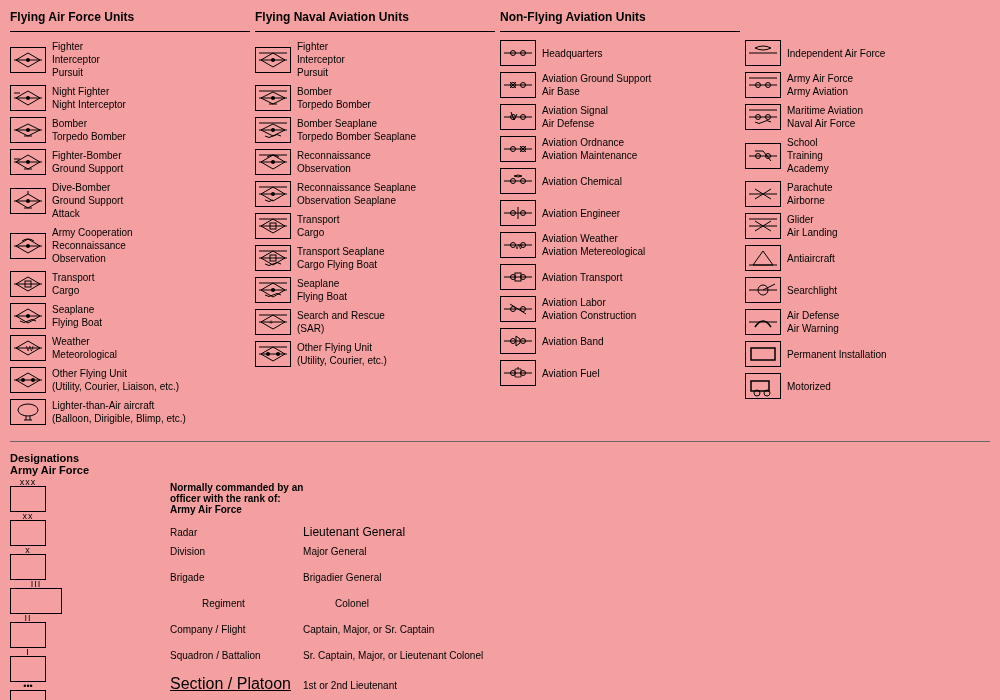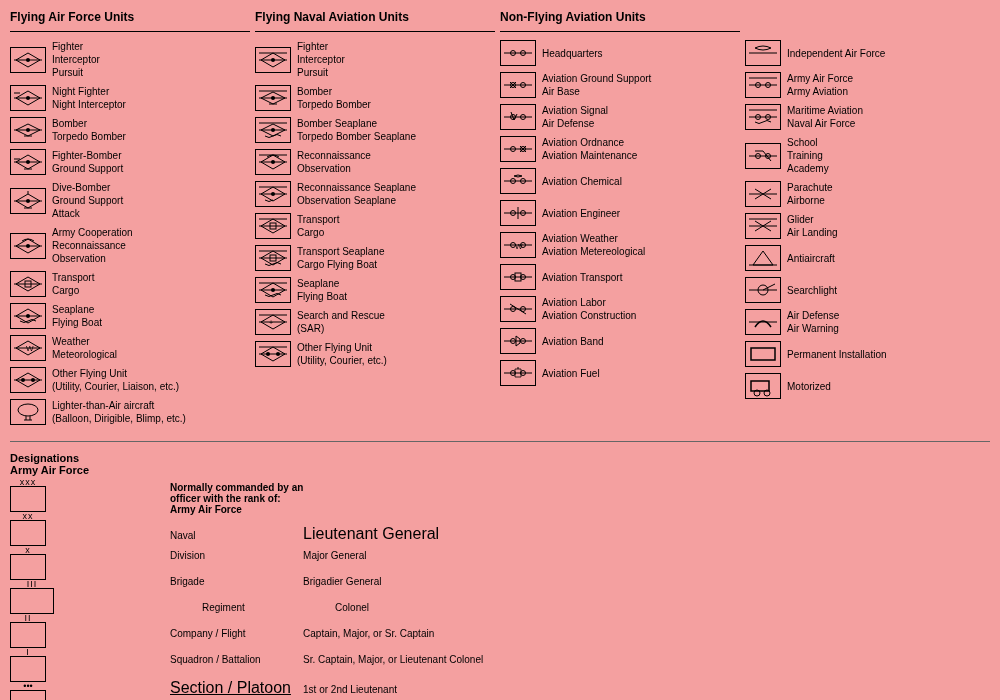--- a/index.html
+++ b/index.html
@@ -643,21 +643,21 @@
         </div>
       </div>
 
       <div class="desig-row" style="margin-top:8px;">
         <div class="desig-box" style="width:36px;height:26px;border:1.5px solid #000;margin-right:0;flex-shrink:0;position:relative;">
           <span style="position:absolute;top:-10px;left:50%;transform:translateX(-50%);font-size:9px;letter-spacing:1px;">x</span>
         </div>
       </div>
 
       <div class="desig-row" style="margin-top:8px;">
-        <div class="desig-box" style="width:44px;height:26px;border:1.5px solid #000;margin-right:0;flex-shrink:0;position:relative;">
+        <div class="desig-box" style="width:52px;height:26px;border:1.5px solid #000;margin-right:0;flex-shrink:0;position:relative;">
           <span style="position:absolute;top:-10px;left:50%;transform:translateX(-50%);font-size:9px;letter-spacing:1px;">III</span>
         </div>
       </div>
 
       <div class="desig-row" style="margin-top:8px;">
         <div class="desig-box" style="width:36px;height:26px;border:1.5px solid #000;margin-right:0;flex-shrink:0;position:relative;">
           <span style="position:absolute;top:-10px;left:50%;transform:translateX(-50%);font-size:9px;letter-spacing:1px;">II</span>
         </div>
       </div>
 
@@ -671,22 +671,22 @@
         <div class="desig-box" style="width:36px;height:26px;border:1.5px solid #000;margin-right:0;flex-shrink:0;position:relative;">
           <span style="position:absolute;top:-10px;left:50%;transform:translateX(-50%);font-size:9px;">•••</span>
         </div>
       </div>
 
     </div>
 
     <div class="desig-col2">
       <div style="font-size:10px;font-weight:bold;margin-bottom:10px;">Normally commanded by an<br>officer with the rank of:<br>Army Air Force</div>
       <div style="margin-bottom:6px;">
-        <span style="display:inline-block;min-width:130px;font-size:10px;">Naval</span>
-        <span style="font-size:16px;">Lieutenant General</span>
+        <span style="display:inline-block;min-width:130px;font-size:10px;">Radar</span>
+        <span style="font-size:12px;">Lieutenant General</span>
       </div>
       <div style="margin-bottom:14px;">
         <span style="display:inline-block;min-width:130px;font-size:10px;">Division</span>
         <span style="font-size:10px;">Major General</span>
       </div>
       <div style="margin-bottom:14px;">
         <span style="display:inline-block;min-width:130px;font-size:10px;">Brigade</span>
         <span style="font-size:10px;">Brigadier General</span>
       </div>
       <div style="margin-bottom:14px;padding-left:32px;">

